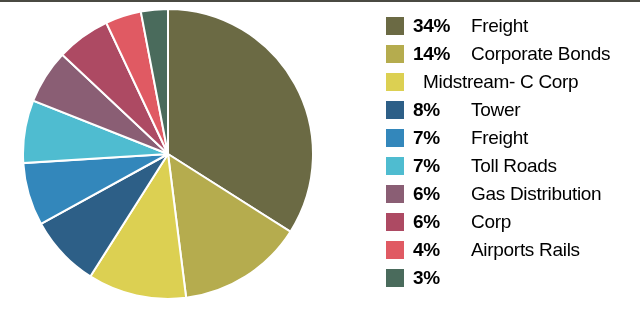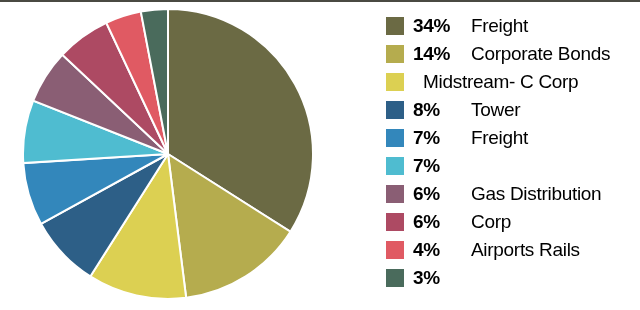--- a/index.html
+++ b/index.html
@@ -120,20 +120,21 @@
         <span class="legend-label">Tower</span>
       </div>
       <div class="legend-row">
         <span class="legend-swatch" style="background: rgb(51, 135, 187);"></span>
         <span class="legend-pct">7%</span>
         <span class="legend-label">Freight</span>
       </div>
       <div class="legend-row">
         <span class="legend-swatch" style="background: rgb(79, 188, 208);"></span>
         <span class="legend-pct">7%</span>
+        <span class="legend-label">Toll Roads</span>
       </div>
       <div class="legend-row">
         <span class="legend-swatch" style="background: rgb(138, 94, 116);"></span>
         <span class="legend-pct">6%</span>
         <span class="legend-label">Gas Distribution</span>
       </div>
       <div class="legend-row">
         <span class="legend-swatch" style="background: rgb(173, 74, 99);"></span>
         <span class="legend-pct">6%</span>
         <span class="legend-label">Corp</span>

